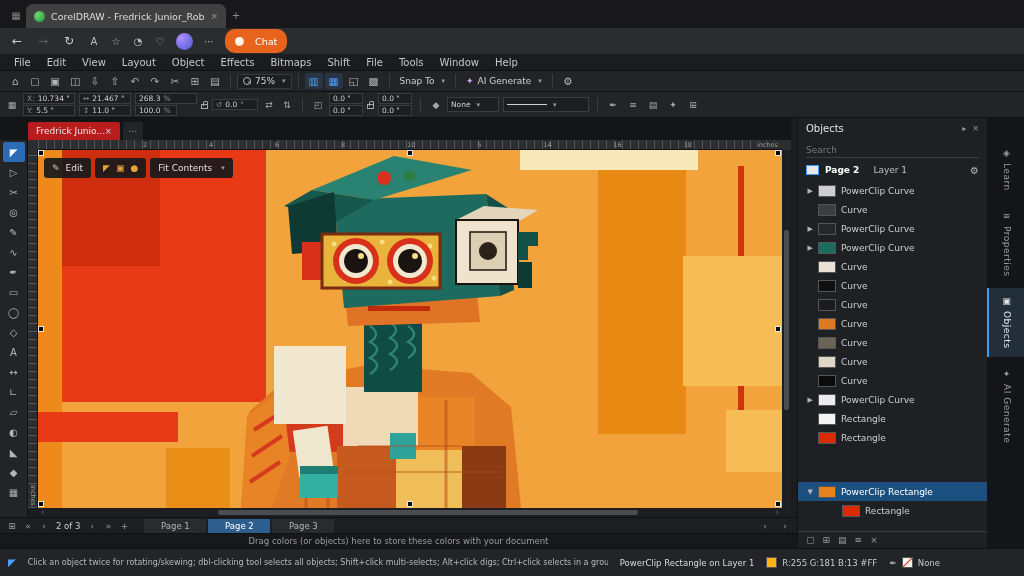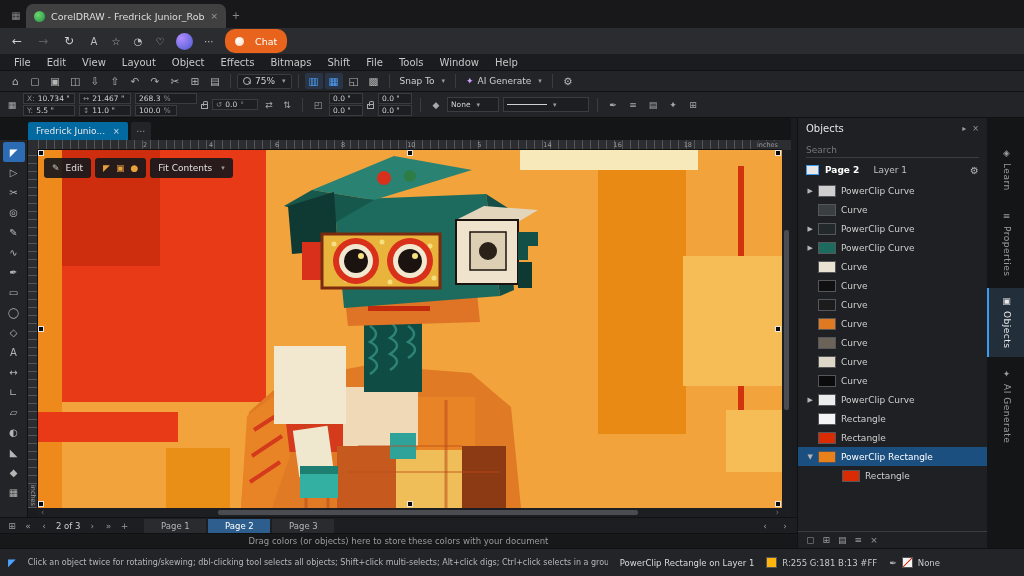--- a/index.html
+++ b/index.html
@@ -66,21 +66,21 @@
   .pb-ic { width:14px; height:14px; display:flex; align-items:center; justify-content:center;
     font-size:9px; color:#a8a8a8; }
   .lock2 { width:7px; height:5px; border:1px solid #a8a8a8; position:relative; margin-top:3px; }
   .lock2::before { content:""; position:absolute; left:1px; top:-4px; width:3px; height:4px;
     border:1px solid #a8a8a8; border-bottom:none; border-radius:2px 2px 0 0; }
   .dash { width:40px; height:1px; background:#cfcfcf; }
 
   
   .doctabs { position:absolute; left:0; top:118px; width:797px; height:22px; background:#141517;
     display:flex; align-items:flex-end; padding:0 0 0 28px; gap:3px; }
-  .doctab { height:18px; background:#0369a1; display:flex; align-items:center; gap:8px;
+  .doctab { height:18px; background:#b91c1c; display:flex; align-items:center; 
     padding:0 8px; font-size:9px; color:#e8e8e8; border-radius:2px 2px 0 0; }
   .doctab .x { font-size:8px; color:#cfe0ef; }
   .doc-more { height:18px; width:20px; background:#232428; display:flex; align-items:center;
     justify-content:center; color:#9a9a9a; font-size:9px; border-radius:2px 2px 0 0; }
 
   
   .toolbox { position:absolute; left:0; top:140px; width:28px; height:377px; background:#232428;
     border-right:1px solid #101113; display:flex; flex-direction:column; align-items:center; padding-top:2px; }
   .tool { width:22px; height:20px; display:flex; align-items:center; justify-content:center;
     font-size:10px; color:#b5b5b5; border-radius:2px; }
@@ -126,21 +126,21 @@
   .op-search input { width:100%; background:transparent; border:none; outline:none; color:#bbb;
     font-size:9px; height:14px; font-family:inherit; }
   .op-search input::placeholder { color:#777; }
   .op-layer { height:20px; display:flex; align-items:center; gap:6px; padding:0 8px; margin-top:2px;}
   .page-thumb { width:13px; height:10px; border:1px solid #3b9df2; background:#e8e8e8; flex:none;}
   .op-page { font-size:9px; color:#fff; font-weight:bold; }
   .op-layerlab { font-size:9px; color:#c0c0c0; margin-left:8px; flex:1; }
   .op-gear { font-size:10px; color:#b5b5b5; }
   .objlist { flex:1; overflow:hidden; padding-top:1px;text-align:right; }
   .obj-row { height:19px; display:flex; align-items:center; gap:5px; padding:0 4px 0 6px; }
-  .obj-row.sel { background:#1b4f80; }
+  .obj-row.sel { background:#1b4f80;margin-top:35px; }
   .obj-row.child { padding-left:30px; }
   .obj-arrow { width:9px; font-size:7px; color:#b5b5b5; flex:none; }
   .obj-arrow.has::before { content:"▶"; }
   .obj-arrow.has.open::before { content:"▼"; }
   .obj-thumb { width:18px; height:12px; border:1px solid #55565a; flex:none; background:#333; }
   .obj-label { font-size:9px; color:#cfcfcf; white-space:nowrap; }
   .obj-row.sel .obj-label { color:#fff; }
   .op-foot { height:17px; border-top:1px solid #3b3c40; display:flex; align-items:center;
     gap:8px; padding:0 8px; }
   .op-fic { font-size:9px; color:#9a9a9a; }

